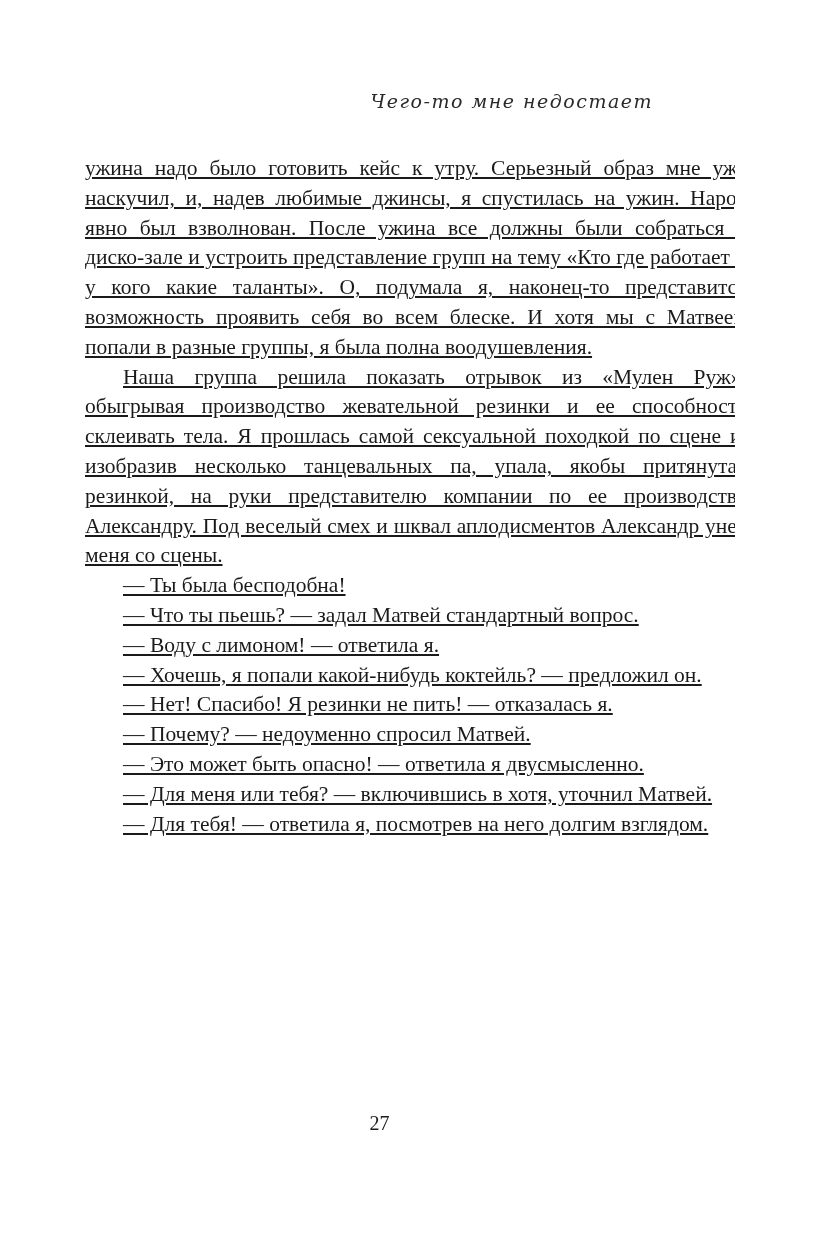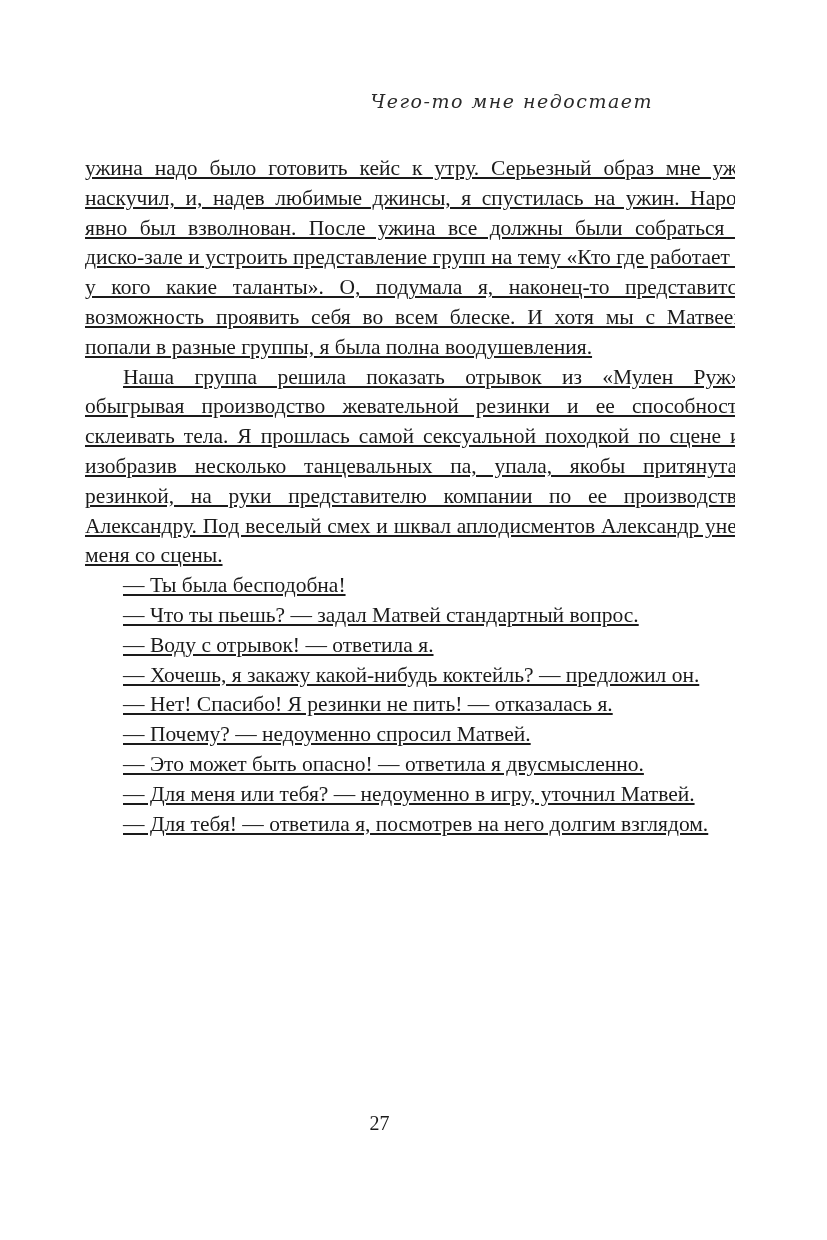--- a/index.html
+++ b/index.html
@@ -59,23 +59,23 @@
 <body>
 
 <div class="page">
   <div class="running-title">Чего-то мне недостает</div>
 
   <div class="text-block">
       <p>ужина надо было готовить кейс к утру. Серьезный образ мне уже наскучил, и, надев любимые джинсы, я спустилась на ужин. Народ явно был взволнован. После ужина все должны были собраться в диско-зале и устроить представление групп на тему «Кто где работает и у кого какие таланты». О, подумала я, наконец-то представится возможность проявить себя во всем блеске. И хотя мы с Матвеем попали в разные группы, я была полна воодушевления.</p>
       <p class="indent">Наша группа решила показать отрывок из «Мулен Руж», обыгрывая производство жевательной резинки и ее способность склеивать тела. Я прошлась самой сексуальной походкой по сцене и, изобразив несколько танцевальных па, упала, якобы притянутая резинкой, на руки представителю компании по ее производству Александру. Под веселый смех и шквал аплодисментов Александр унес меня со сцены.</p>
       <p class="indent">— Ты была бесподобна!</p>
       <p class="indent">— Что ты пьешь? — задал Матвей стандартный вопрос.</p>
-      <p class="indent">— Воду с отрывок! — ответила я.</p>
-      <p class="indent">— Хочешь, я закажу какой-нибудь коктейль? — предложил он.</p>
+      <p class="indent">— Воду с лимоном! — ответила я.</p>
+      <p class="indent">— Хочешь, я попали какой-нибудь коктейль? — предложил он.</p>
       <p class="indent">— Нет! Спасибо! Я резинки не пить! — отказалась я.</p>
       <p class="indent">— Почему? — недоуменно спросил Матвей.</p>
       <p class="indent">— Это может быть опасно! — ответила я двусмысленно.</p>
-      <p class="indent">— Для меня или тебя? — недоуменно в игру, уточнил Матвей.</p>
+      <p class="indent">— Для меня или тебя? — включившись в хотя, уточнил Матвей.</p>
       <p class="indent">— Для тебя! — ответила я, посмотрев на него долгим взглядом.</p>
     </div>
 
   <div class="page-number">27</div>
 </div>
 
 </body></html>

